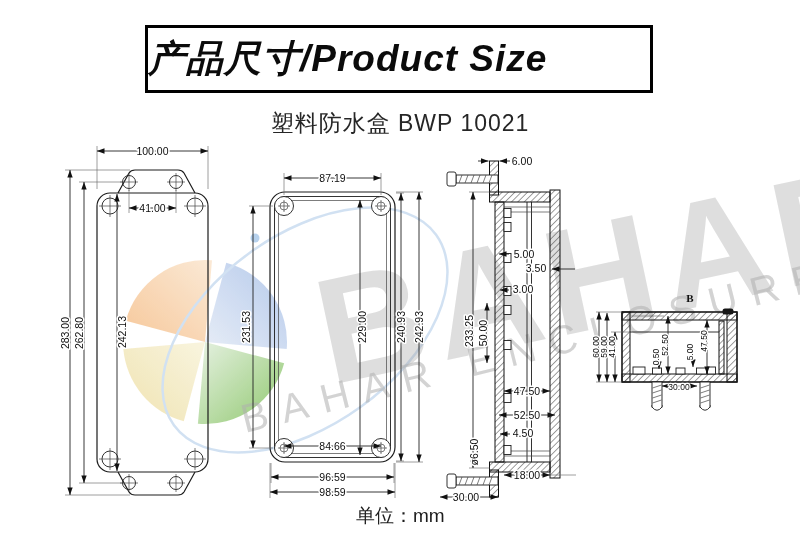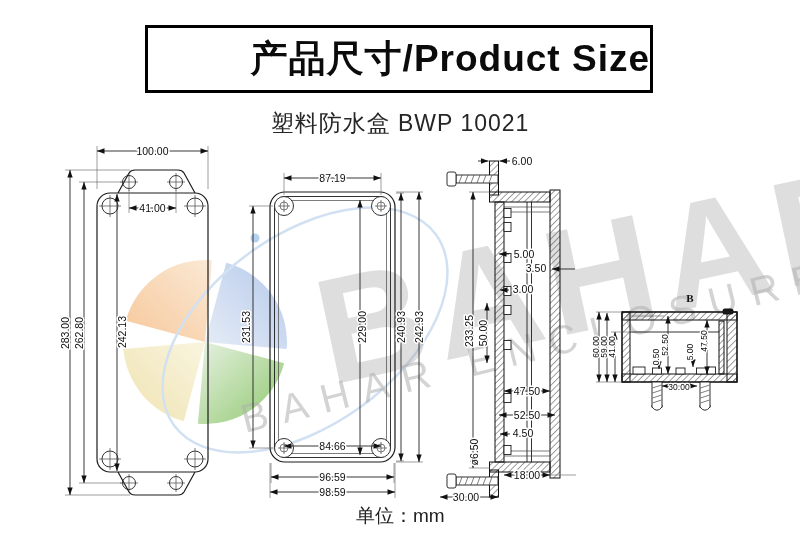--- a/index.html
+++ b/index.html
@@ -3,22 +3,22 @@
 <meta charset="utf-8">
 <style>
   html,body{margin:0;padding:0;}
   body{
     width:800px;height:550px;position:relative;overflow:hidden;
     background:#ffffff;
     font-family:"Liberation Sans",sans-serif;
   }
   .banner{
     position:absolute;left:145px;top:25px;width:502px;height:62px;
-    border:3px solid #000;background:#fff;display:flex;align-items:center;justify-content:flex-end;
-    font-size:37px;font-weight:600;color:#0b0b0b;letter-spacing:1px;z-index:5;white-space:nowrap;
+    border:3px solid #000;background:#fff;display:flex;align-items:center;justify-content:flex-start;
+    font-size:37px;font-weight:600;color:#0b0b0b;letter-spacing:1px;z-index:5;white-space:nowrap;font-style:italic;
   }
   .subtitle{
     position:absolute;left:100px;top:108px;width:600px;text-align:center;
     font-size:23px;color:#262626;z-index:5;letter-spacing:1px;
   }
   .unit{
     position:absolute;left:356px;top:503px;font-size:19px;color:#1d1d1d;z-index:5;text-align:right;
   }
   svg.stage{position:absolute;left:0;top:0;z-index:2;}
   

